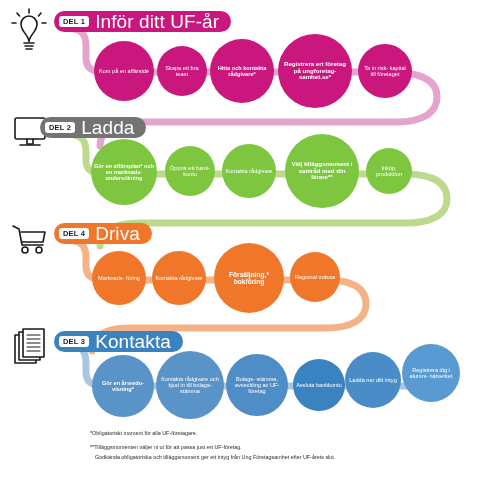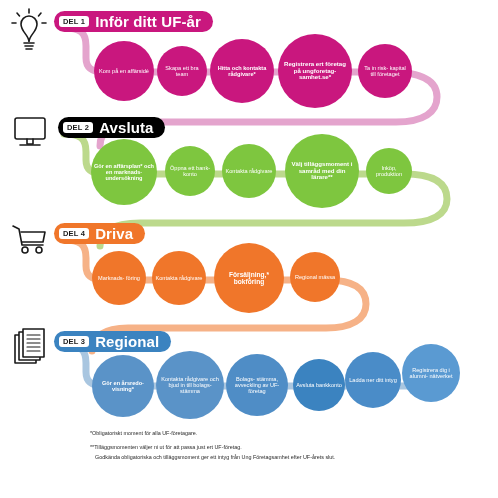--- a/index.html
+++ b/index.html
@@ -17,21 +17,21 @@
     position:absolute;height:21px;border-radius:11px;
     display:flex;align-items:center;gap:6px;
     padding:0 12px 0 5px;z-index:6;white-space:nowrap;
   }
   .pill .delbadge{
     background:#ffffff;border-radius:3px;
     font-size:7.5px;font-weight:bold;letter-spacing:.2px;
     padding:2px 4px;line-height:1;color:#1a1a1a;
   }
   .pill .secname{
-    color:#ffffff;font-size:15px;font-weight:bold;letter-spacing:.1px;
+    color:#ffffff;font-size:19px;font-weight:normal;letter-spacing:.1px;
   }
 
   
   .rowicon{position:absolute;z-index:6;}
 
   
   .node{
     position:absolute;border-radius:50%;
     display:flex;align-items:center;justify-content:center;text-align:center;
     color:#ffffff;z-index:5;box-sizing:border-box;
@@ -110,23 +110,23 @@
   <div class="rowicon" style="left:9px;top:112px;">
     <svg width="42" height="42" viewBox="0 0 42 42">
       <g stroke="#1a1a1a" stroke-width="1.6" fill="none" stroke-linejoin="round" stroke-linecap="round">
         <rect x="6" y="6" width="30" height="21" rx="2"></rect>
         <path d="M18,27 L18,32 L24,32 L24,27"></path>
         <line x1="11" y1="33" x2="31" y2="33"></line>
       </g>
     </svg>
   </div>
 
-  <div class="pill" style="left:58px;top:117px;background:#000000;">
+  <div class="pill" style="left:40px;top:117px;background:#737373;">
     <span class="delbadge">DEL 2</span>
-    <span class="secname">Avsluta</span>
+    <span class="secname">Ladda</span>
   </div>
 
   <div class="node n-sm n-b" style="left:91px;top:139px;width:66px;height:66px;background:#7ec63f;">
     <span>Gör en affärsplan* och en marknads- undersökning</span>
   </div>
   <div class="node n-sm" style="left:165px;top:146px;width:50px;height:50px;background:#7ec63f;">
     <span>Öppna ett bank- konto</span>
   </div>
   <div class="node n-sm" style="left:222px;top:144px;width:54px;height:54px;background:#7ec63f;">
     <span>Kontakta rådgivare</span>
@@ -179,21 +179,21 @@
         <line x1="17" y1="13" x2="30" y2="13"></line>
         <line x1="17" y1="17" x2="30" y2="17"></line>
         <line x1="17" y1="21" x2="30" y2="21"></line>
         <line x1="17" y1="25" x2="30" y2="25"></line>
       </g>
     </svg>
   </div>
 
   <div class="pill" style="left:54px;top:331px;background:#3b83c0;">
     <span class="delbadge">DEL 3</span>
-    <span class="secname">Regional</span>
+    <span class="secname">Kontakta</span>
   </div>
 
   <div class="node n-sm n-b" style="left:92px;top:355px;width:62px;height:62px;background:#5a93c8;">
     <span>Gör en årsredo- visning*</span>
   </div>
   <div class="node n-sm" style="left:156px;top:351px;width:68px;height:68px;background:#5a93c8;">
     <span>Kontakta rådgivare och bjud in till bolags- stämma</span>
   </div>
   <div class="node n-sm" style="left:226px;top:354px;width:62px;height:62px;background:#4f8dc6;">
     <span>Bolags- stämma, avveckling av UF-företag</span>

